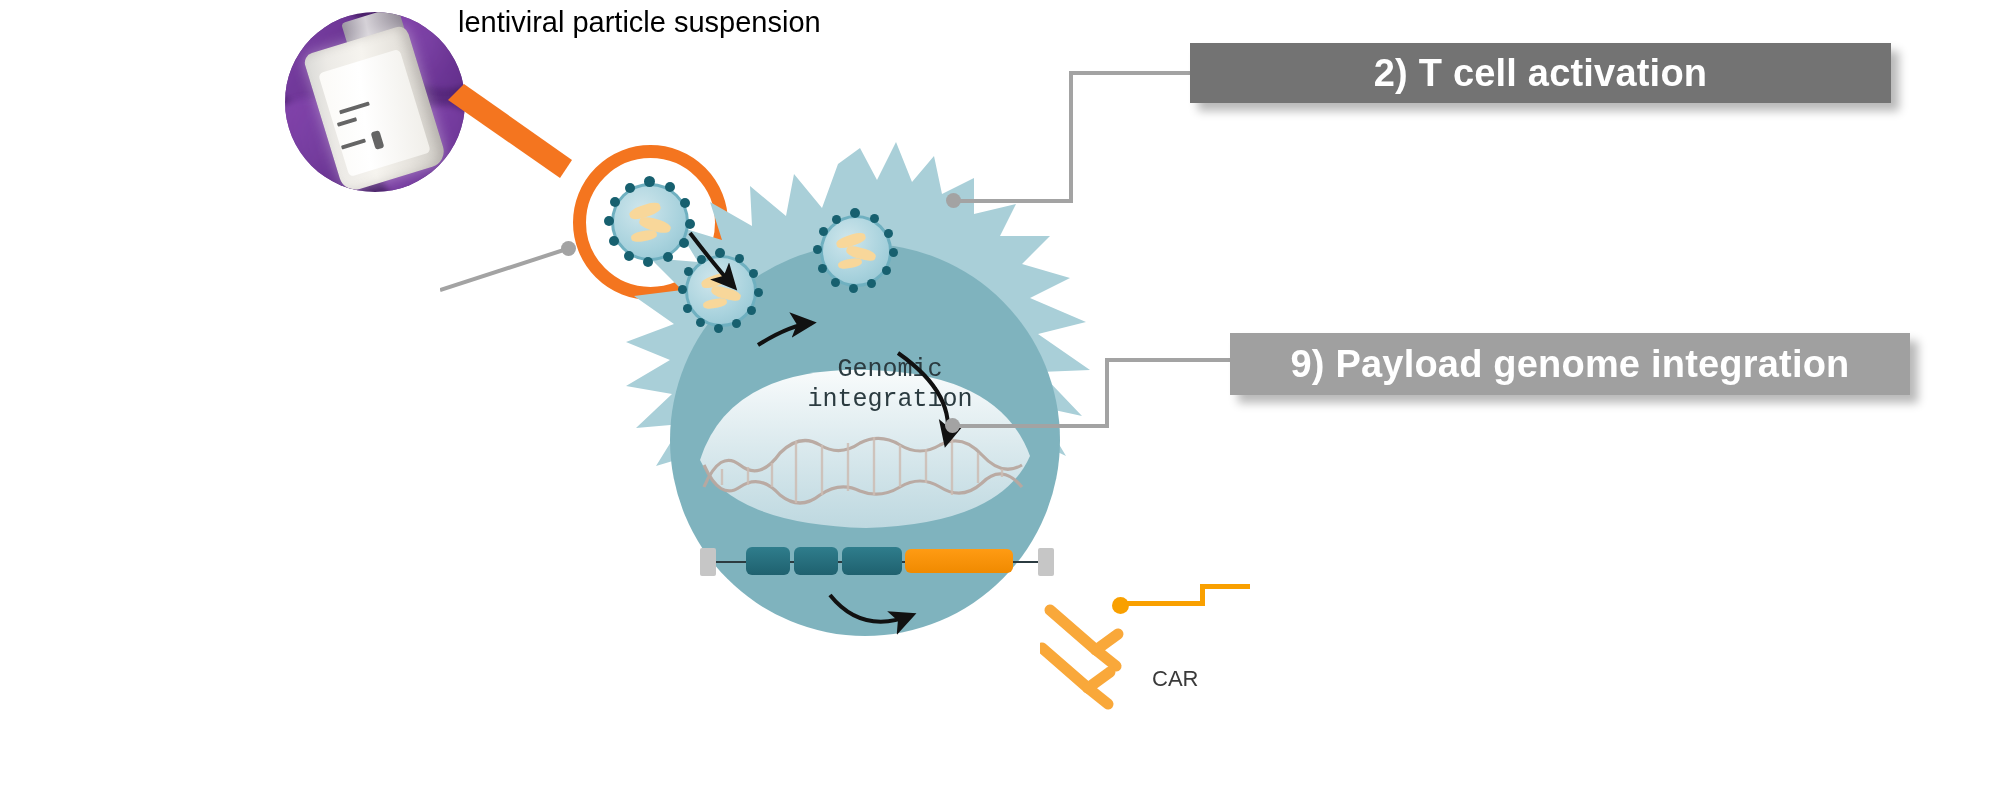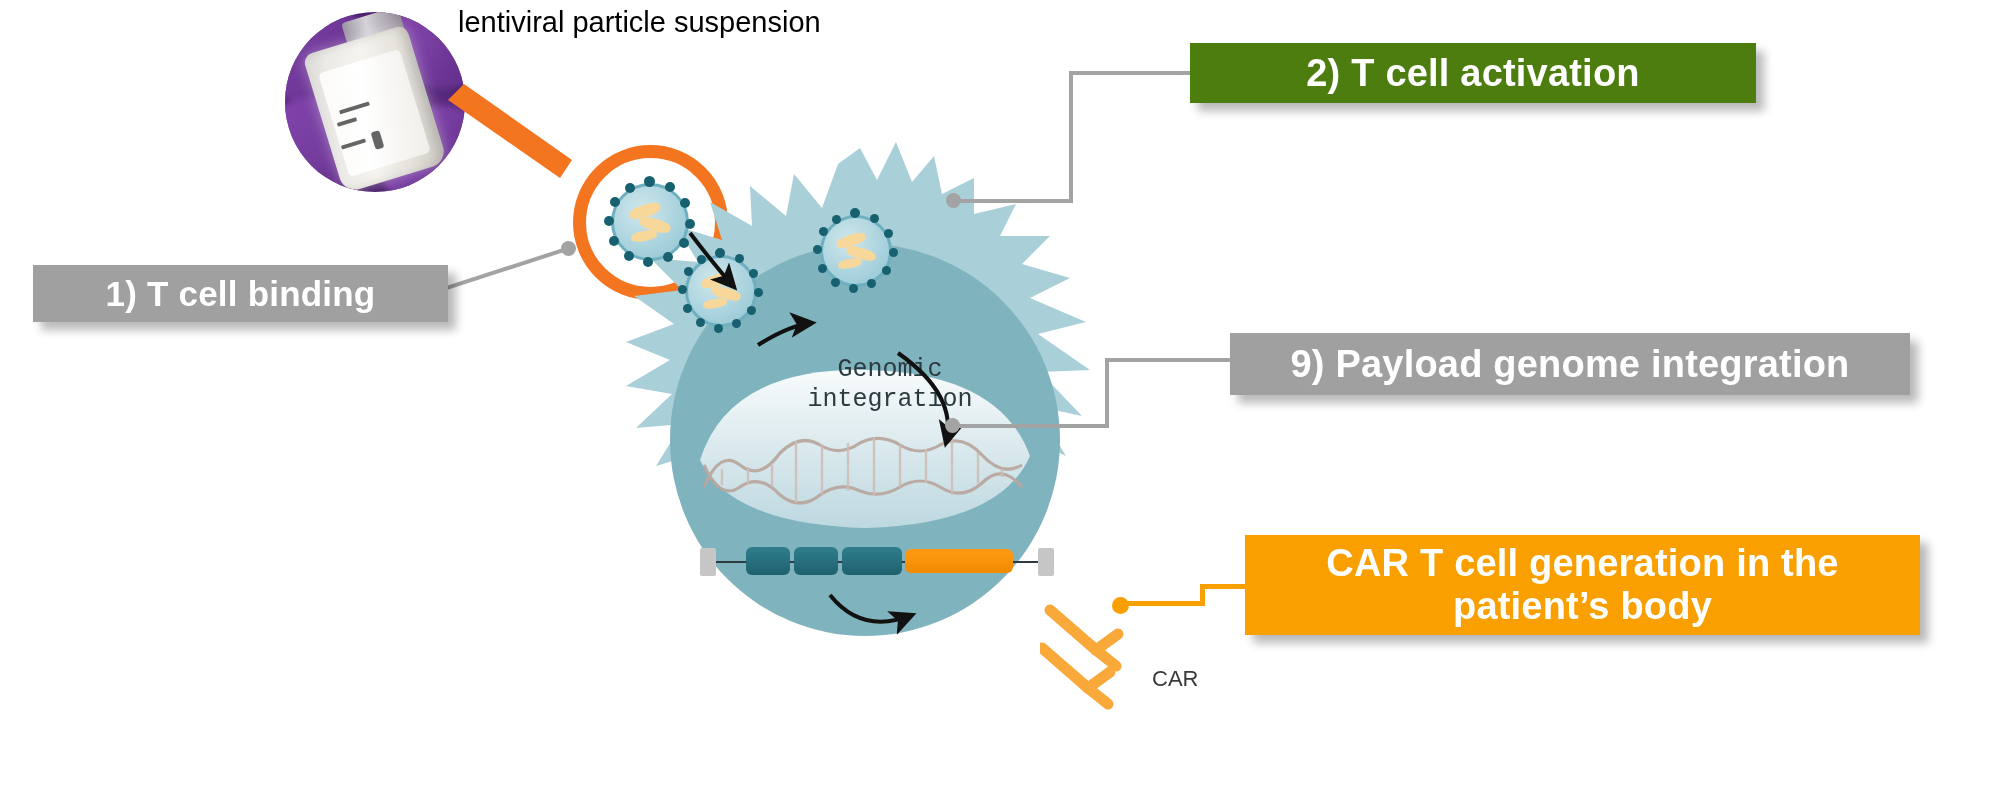--- a/index.html
+++ b/index.html
@@ -293,18 +293,16 @@
   <div class="cdot" style="left:945px;top:418px;width:15px;height:15px;"></div>
   <div class="cline" style="left:957px;top:424px;width:152px;height:4px;"></div>
   <div class="cline" style="left:1105px;top:358px;width:4px;height:70px;"></div>
   <div class="cline" style="left:1105px;top:358px;width:130px;height:4px;"></div>
 
   <div class="cdot orange" style="left:1112px;top:597px;width:17px;height:17px;"></div>
   <div class="cline orange" style="left:1125px;top:601px;width:80px;height:5px;"></div>
   <div class="cline orange" style="left:1200px;top:584px;width:5px;height:22px;"></div>
   <div class="cline orange" style="left:1200px;top:584px;width:50px;height:5px;"></div>
 
-  <div class="callout gray" style="left: 33px; top: 265px; width: 415px; height: 57px; background: rgb(160, 160, 160); color: rgb(255, 255, 255); font-size: 35px;">1) T cell binding</div>
-  <div class="callout gray" style="left: 1190px; top: 43px; width: 566px; height: 60px; background: #4d7c0f; color: rgb(255, 255, 255); font-size: 38px;">2) T cell activation</div>
+  <div class="callout gray" style="left: 1190px; top: 43px; width: 701px; height: 60px; background: #737373; color: rgb(255, 255, 255); font-size: 38px;">2) T cell activation</div>
   <div class="callout gray" style="left: 1230px; top: 333px; width: 680px; height: 62px; background: rgb(160, 160, 160); color: rgb(255, 255, 255); font-size: 38px;">9) Payload genome integration</div>
-  <div class="callout orange" style="left: 1245px; top: 535px; width: 675px; height: 100px; background: rgb(249, 160, 0); color: rgb(255, 255, 255); font-size: 38px;">CAR T cell generation in the patient’s body</div>
 
 </div>
 
 </body></html>

